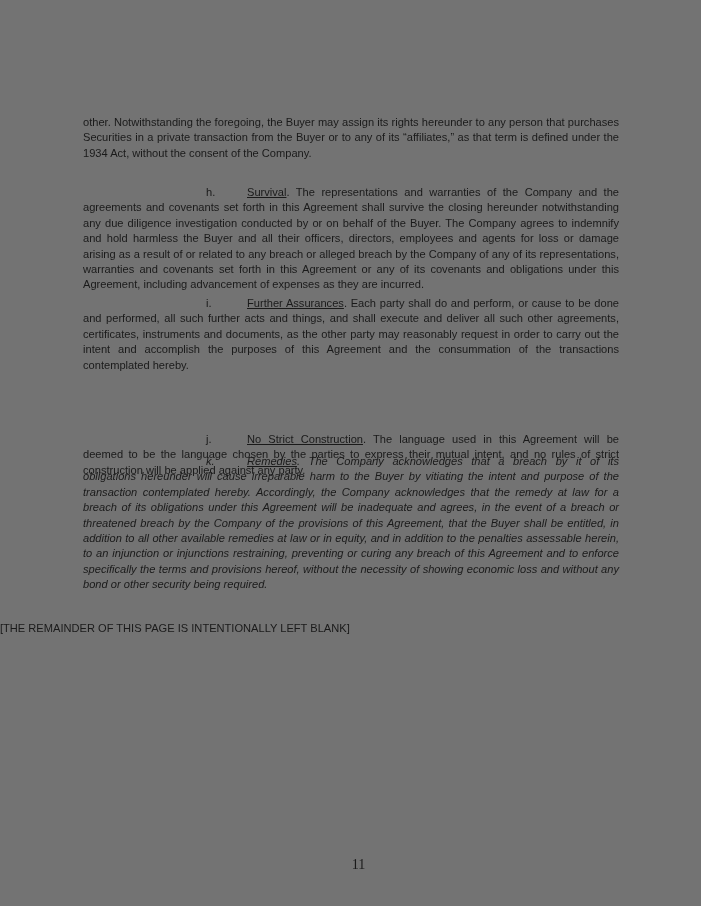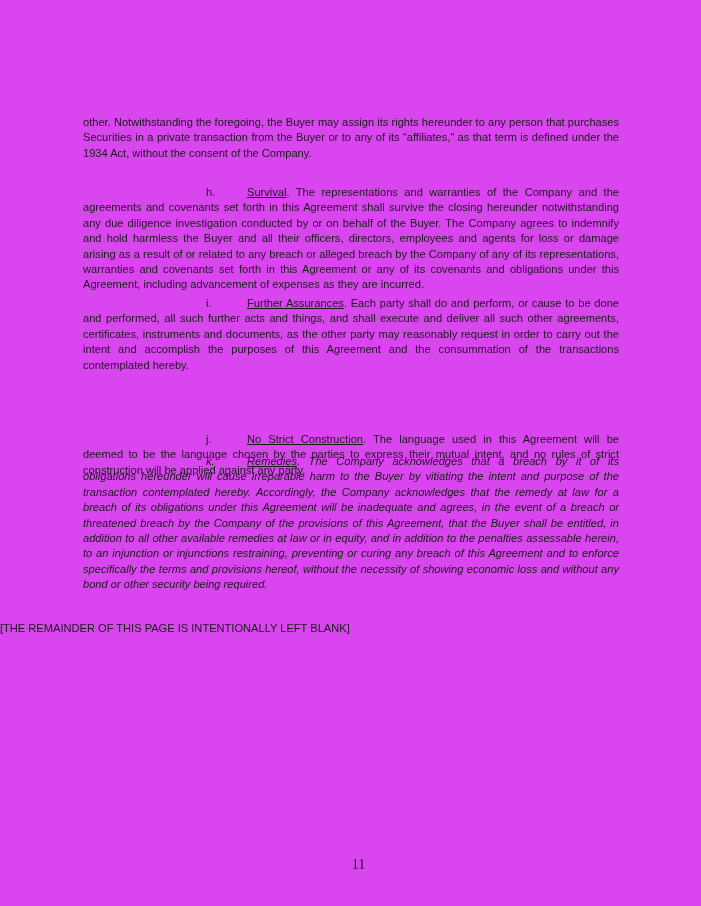--- a/index.html
+++ b/index.html
@@ -1,18 +1,18 @@
 <!DOCTYPE html>
 <html><head>
 <meta charset="utf-8">
 <style>
   html, body { margin: 0; padding: 0; background: #ffffff; }
   body { width: 701px; height: 906px; position: relative; overflow: hidden; }
   .page {
-    position: absolute; left: 0; top: 0; width: 701px; height: 906px; background: #d946ef;
+    position: absolute; left: 0; top: 0; width: 701px; height: 906px; background: #737373;
   }
   .text {
     font-family: "Liberation Sans", sans-serif;
     font-size: 11.1px;
     line-height: 15.4px;
     color: #1a1a1a;
     text-align: justify;
     position: absolute;
     left: 83px;
     width: 536px;

